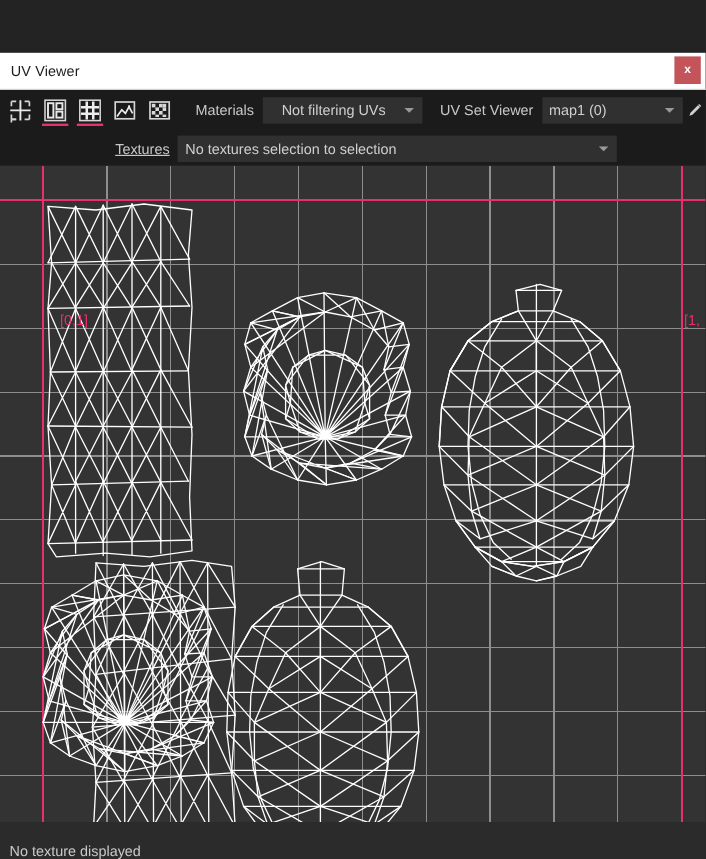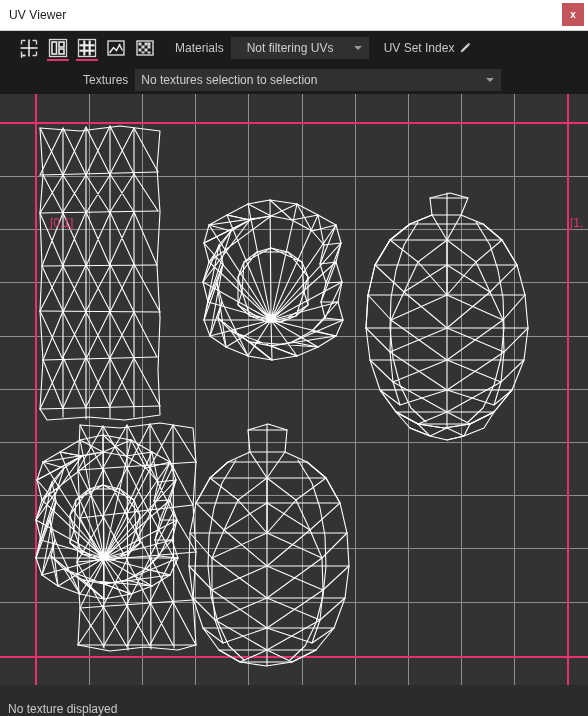--- a/index.html
+++ b/index.html
@@ -18,20 +18,21 @@
     background: #232323;
   }
 
   
   .titlebar {
     height: 30px; min-height: 30px;
     background: #ffffff;
     display: flex; align-items: center;
     position: relative;
     border-bottom: 1px solid #d0d0d0;
+    margin-top: 44px;
   }
   .titlebar .title {
     font-size: 12px; color: #1d1d1d;
     padding-left: 9px; letter-spacing: .1px;
   }
   .close-btn {
     position: absolute; right: 4px; top: 3px;
     width: 22px; height: 23px;
     background: #c3545a;
     display: flex; align-items: center; justify-content: center;
@@ -40,21 +41,21 @@
   }
 
   
   .toolbar {
     background: #1b1b1b;
     height: 63px; min-height: 63px;
     position: relative;
   }
   .tb-row {
     display: flex; align-items: center;
-    position: absolute; left: 12px; right: 0;
+    position: absolute; left: 0; right: 0;
   }
   .tb-row1 { top: 0; height: 34px; }
   .tb-row2 { top: 34px; height: 29px; }
 
   .icon-group {
     display: flex; align-items: center;
     padding-left: 4px; gap: 3px;
   }
   .tb-icon {
     width: 26px; height: 28px;
@@ -212,31 +213,35 @@
           </svg>
         </div>
       </div>
 
       <span class="tb-label" style="margin-left:17px;">Materials</span>
       <div class="dropdown" style="width:138px; margin-left:7px;padding-left:16px;">
         <span class="dd-text">Not filtering UVs</span>
         <span class="caret"></span>
       </div>
 
-      <span class="tb-label" style="margin-left:15px;">UV Set Index</span>
+      <span class="tb-label" style="margin-left:15px;">UV Set Viewer</span>
+      <div class="dropdown" style="width:122px; margin-left:7px;">
+        <span class="dd-text">map1 (0)</span>
+        <span class="caret"></span>
+      </div>
       <div class="pencil">
         <svg width="14" height="14" viewBox="0 0 14 14">
           <path d="M2.5 11.5 L3.4 8.9 L9.6 2.7 L11.3 4.4 L5.1 10.6 Z" fill="#cfcfcf"></path>
           <path d="M10.2 2.1 L11.9 3.8" stroke="#cfcfcf" stroke-width="1.2"></path>
         </svg>
       </div>
     </div>
 
     <div class="tb-row tb-row2">
-      <span class="tb-label" style="margin-left:71px;">Textures</span>
+      <span class="tb-label" style="margin-left:96px;text-decoration:underline;">Textures</span>
       <div class="dropdown" style="width:366px; margin-left:7px;">
         <span class="dd-text">No textures selection to selection</span>
         <span class="caret"></span>
       </div>
     </div>
   </div>
 
   <div class="canvas-wrap">
     <svg class="uvcanvas" width="588" height="591" viewBox="0 94 588 591">
 

